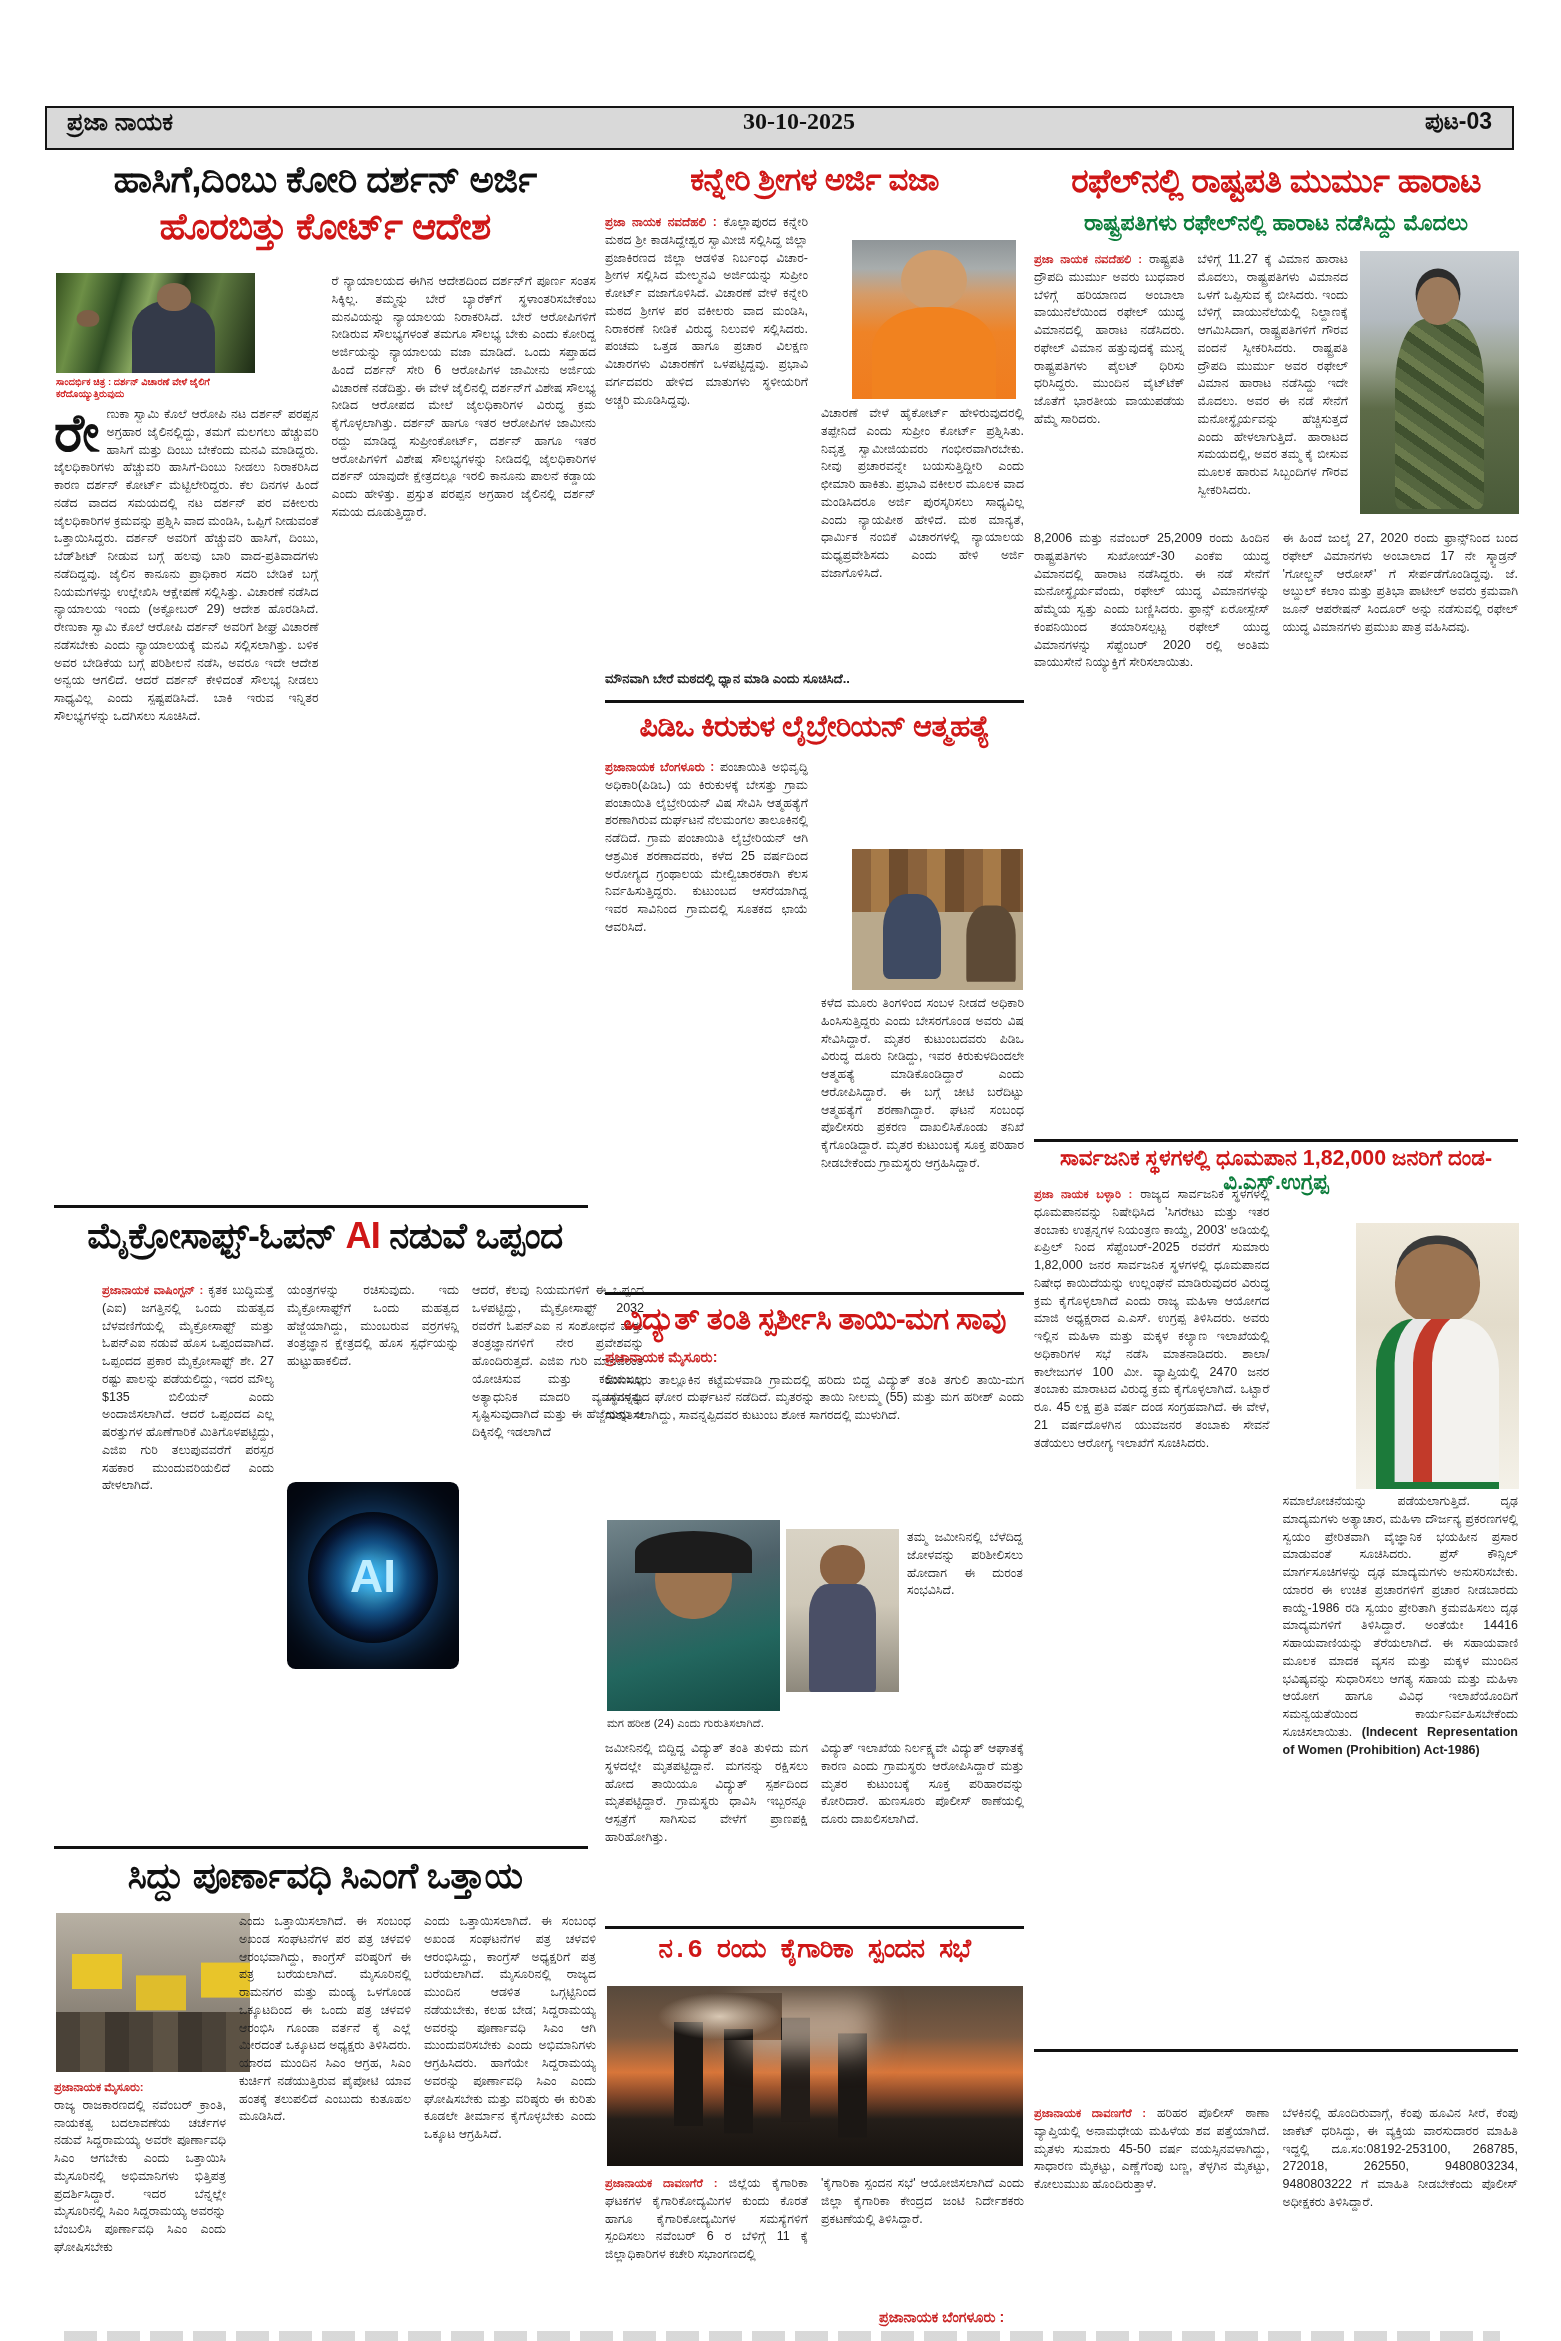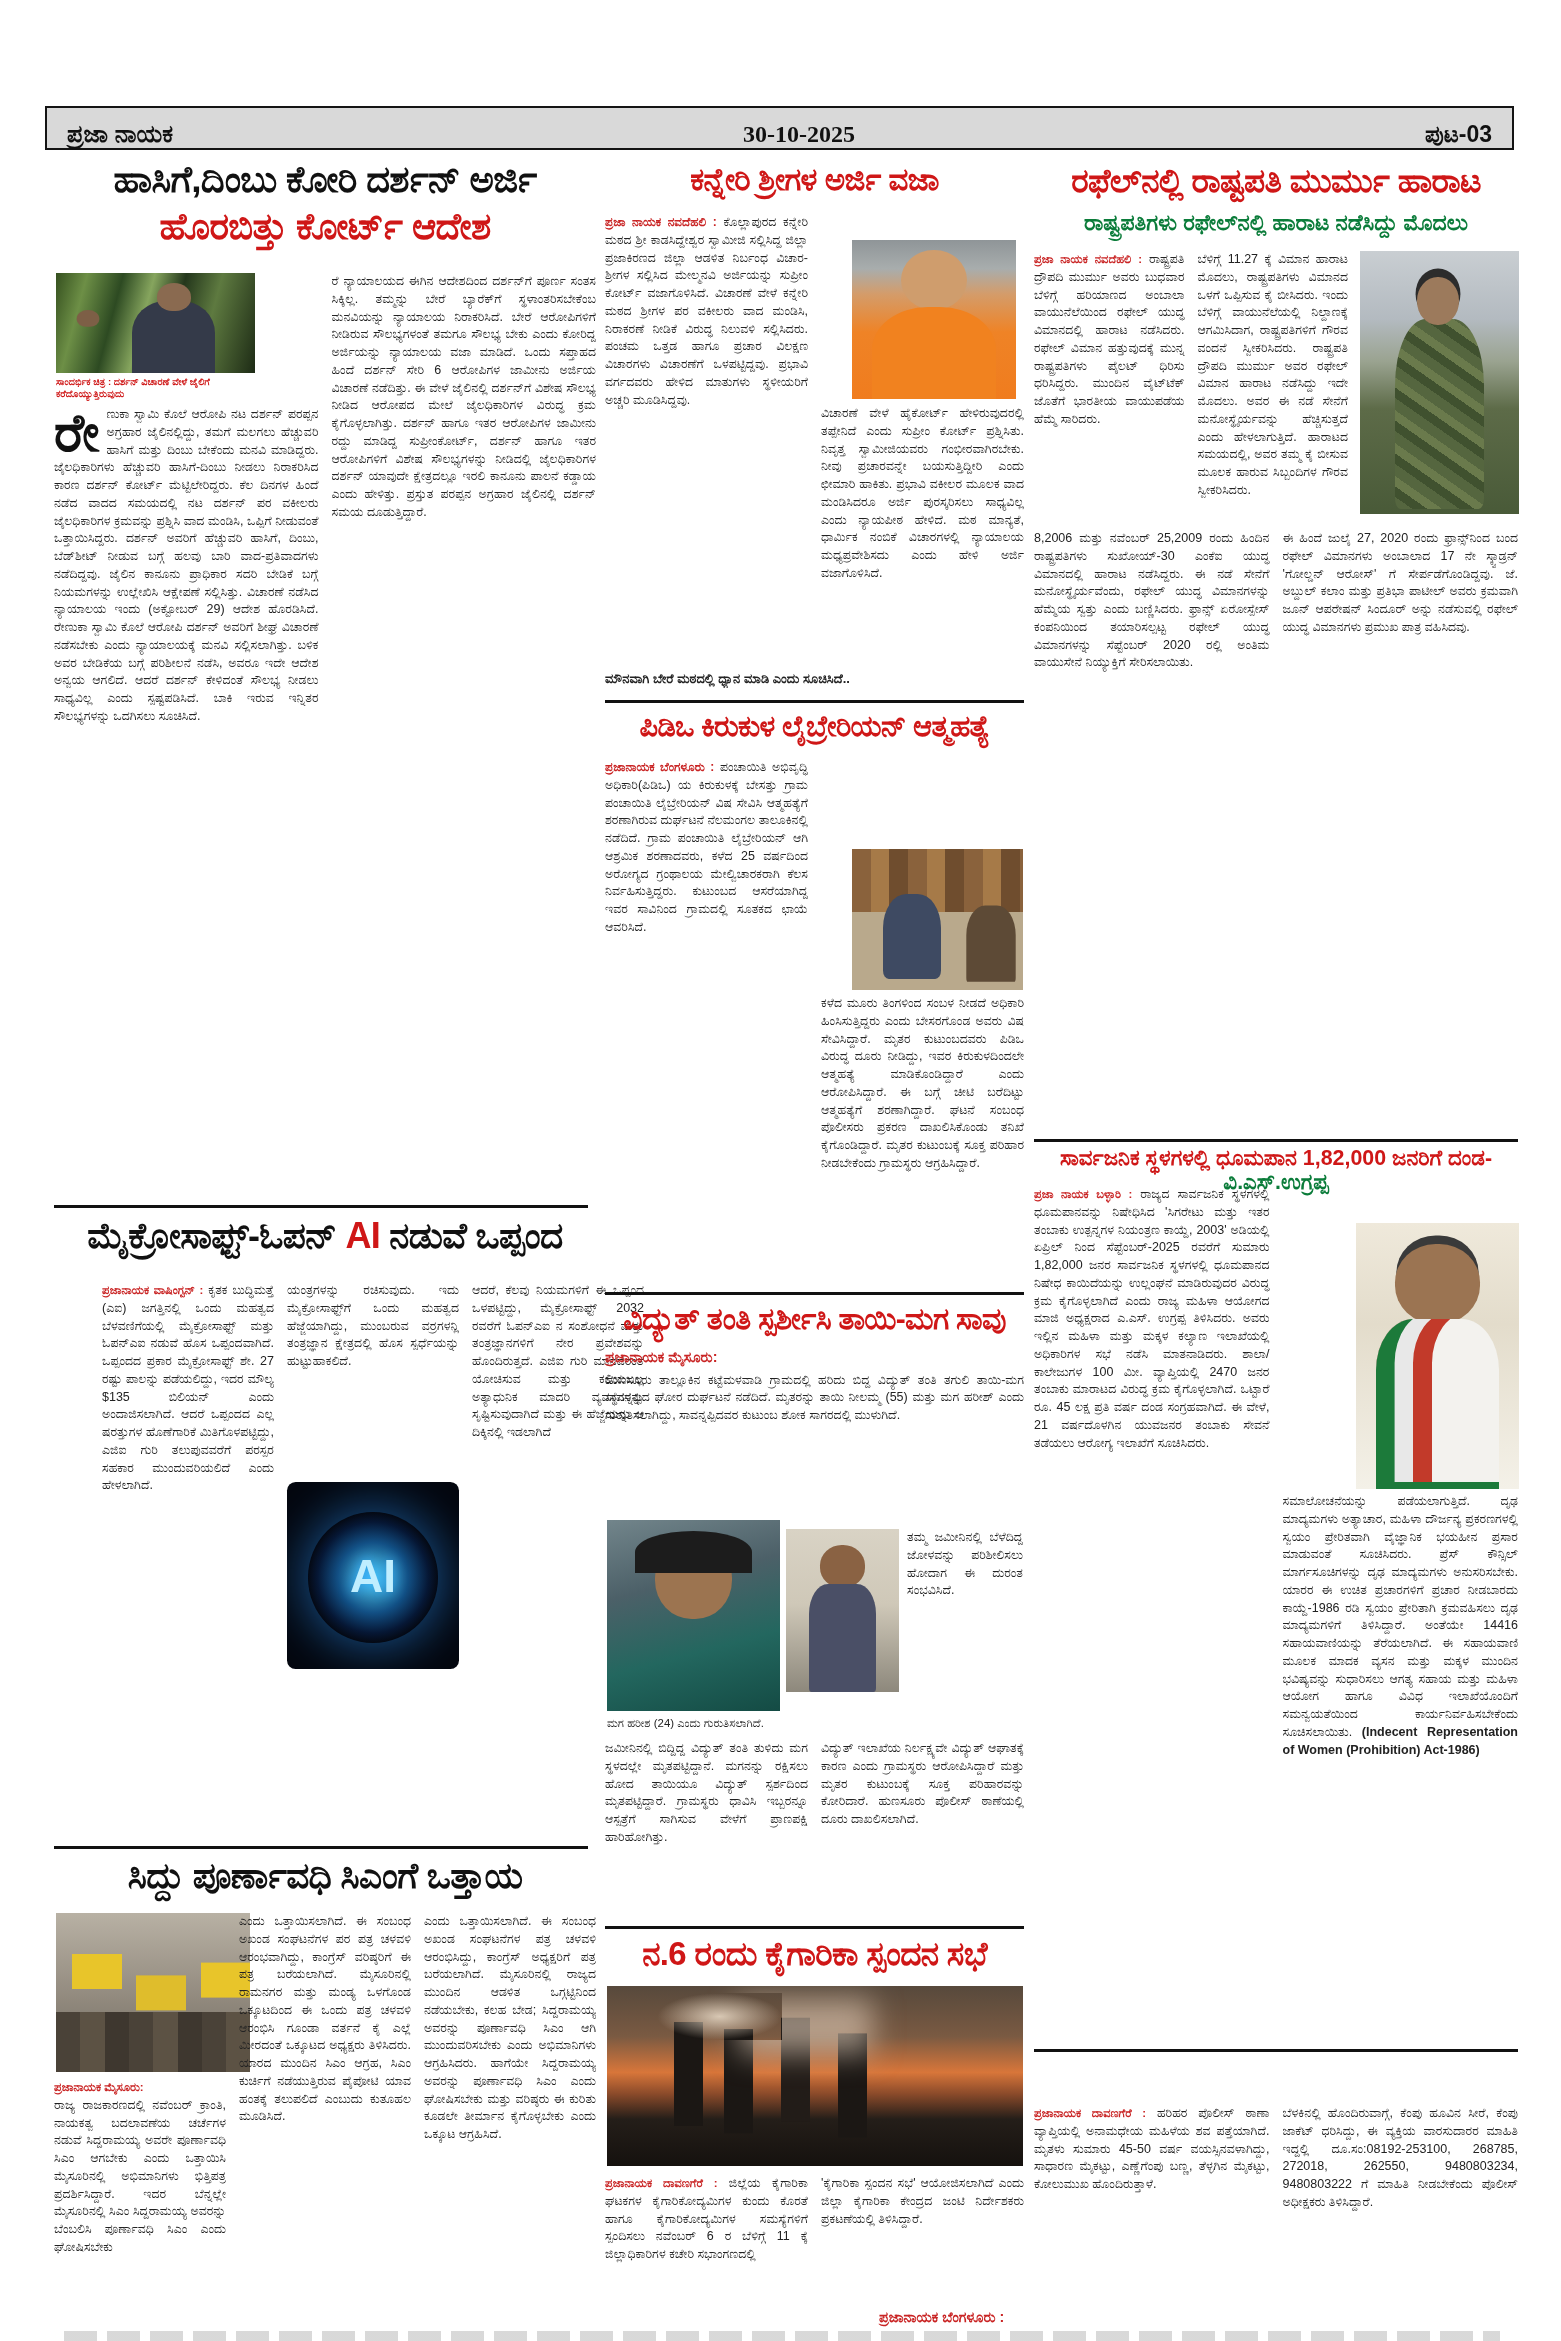--- a/index.html
+++ b/index.html
@@ -3,21 +3,21 @@
 <meta charset="utf-8">
 <style>
   html,body{margin:0;padding:0;background:#e9e9e9;}
   .page{
     position:relative;width:1561px;height:2342px;background:#ffffff;
     font-family:"Liberation Sans","DejaVu Sans",sans-serif;color:#1c1c1c;overflow:hidden;
   }
   
   .masthead{
     position:absolute;left:45px;top:106px;width:1469px;height:44px;
-    background:#d9d9d9;border:2.1px solid #141414;display:flex;align-items:flex-end;
+    background:#d9d9d9;border:2.1px solid #141414;display:flex;align-items:flex-start;
     justify-content:space-between;padding:0 20px;box-sizing:border-box;
   }
   .masthead .paper{font-size:24px;font-weight:bold;color:#111;}
   .masthead .date{font-size:24px;font-weight:bold;font-family:"Liberation Serif",serif;color:#111;}
   .masthead .pageno{font-size:23px;font-weight:bold;color:#111;}
   
   .hl{font-weight:bold;text-align:center;line-height:1.12;letter-spacing:-0.7px;color:#111;}
   .red{color:#cf1717;}
   .green{color:#0b7c3a;}
   .dateline{color:#c92424;font-weight:bold;}
@@ -169,21 +169,21 @@
   <div class="abs cap" style="left:607px;top:1716px;width:214px;font-size:11.4px;color:#222;">ಮಗ ಹರೀಶ (24) ಎಂದು ಗುರುತಿಸಲಾಗಿದೆ.</div>
   <div class="abs" style="left:605px;top:1740px;width:419px;height:180px;">
     <div class="cols" style="height:100%;">
       <div class="col bt">ಜಮೀನಿನಲ್ಲಿ ಬಿದ್ದಿದ್ದ ವಿದ್ಯುತ್ ತಂತಿ ತುಳಿದು ಮಗ ಸ್ಥಳದಲ್ಲೇ ಮೃತಪಟ್ಟಿದ್ದಾನೆ. ಮಗನನ್ನು ರಕ್ಷಿಸಲು ಹೋದ ತಾಯಿಯೂ ವಿದ್ಯುತ್ ಸ್ಪರ್ಶದಿಂದ ಮೃತಪಟ್ಟಿದ್ದಾರೆ. ಗ್ರಾಮಸ್ಥರು ಧಾವಿಸಿ ಇಬ್ಬರನ್ನೂ ಆಸ್ಪತ್ರೆಗೆ ಸಾಗಿಸುವ ವೇಳೆಗೆ ಪ್ರಾಣಪಕ್ಷಿ ಹಾರಿಹೋಗಿತ್ತು.</div>
       <div class="col bt">ವಿದ್ಯುತ್ ಇಲಾಖೆಯ ನಿರ್ಲಕ್ಷ್ಯವೇ ವಿದ್ಯುತ್ ಆಘಾತಕ್ಕೆ ಕಾರಣ ಎಂದು ಗ್ರಾಮಸ್ಥರು ಆರೋಪಿಸಿದ್ದಾರೆ ಮತ್ತು ಮೃತರ ಕುಟುಂಬಕ್ಕೆ ಸೂಕ್ತ ಪರಿಹಾರವನ್ನು ಕೋರಿದಾರೆ. ಹುಣಸೂರು ಪೊಲೀಸ್ ಠಾಣೆಯಲ್ಲಿ ದೂರು ದಾಖಲಿಸಲಾಗಿದೆ.</div>
     </div>
   </div>
 
   <div class="rule" style="left:605px;top:1926px;width:419px;"></div>
 
-  <div class="abs hl red" style="left:605px;top:1936px;width:419px;font-size:33px;">ನ.6 ರಂದು ಕೈಗಾರಿಕಾ ಸ್ಪಂದನ ಸಭೆ</div>
+  <div class="abs hl red" style="left:605px;top:1936px;width:419px;font-size:26px;font-family:Liberation Mono, monospace;">ನ.6 ರಂದು ಕೈಗಾರಿಕಾ ಸ್ಪಂದನ ಸಭೆ</div>
   <div class="photo ph-industry" style="left:607px;top:1986px;width:416px;height:180px;"></div>
   <div class="abs" style="left:605px;top:2175px;width:419px;height:121px;">
     <div class="cols" style="height:100%;">
       <div class="col bt">
         <span class="dateline" style="font-size:11.4px;">ಪ್ರಜಾನಾಯಕ ದಾವಣಗೆರೆ :</span>
         <span>ಜಿಲ್ಲೆಯ ಕೈಗಾರಿಕಾ ಘಟಕಗಳ ಕೈಗಾರಿಕೋದ್ಯಮಿಗಳ ಕುಂದು ಕೊರತೆ ಹಾಗೂ ಕೈಗಾರಿಕೋದ್ಯಮಿಗಳ ಸಮಸ್ಯೆಗಳಿಗೆ ಸ್ಪಂದಿಸಲು ನವೆಂಬರ್ 6 ರ ಬೆಳಿಗ್ಗೆ 11 ಕ್ಕೆ ಜಿಲ್ಲಾಧಿಕಾರಿಗಳ ಕಚೇರಿ ಸಭಾಂಗಣದಲ್ಲಿ</span>
       </div>
       <div class="col bt">'ಕೈಗಾರಿಕಾ ಸ್ಪಂದನ ಸಭೆ' ಆಯೋಜಿಸಲಾಗಿದೆ ಎಂದು ಜಿಲ್ಲಾ ಕೈಗಾರಿಕಾ ಕೇಂದ್ರದ ಜಂಟಿ ನಿರ್ದೇಶಕರು ಪ್ರಕಟಣೆಯಲ್ಲಿ ತಿಳಿಸಿದ್ದಾರೆ.</div>
     </div>
   </div>

